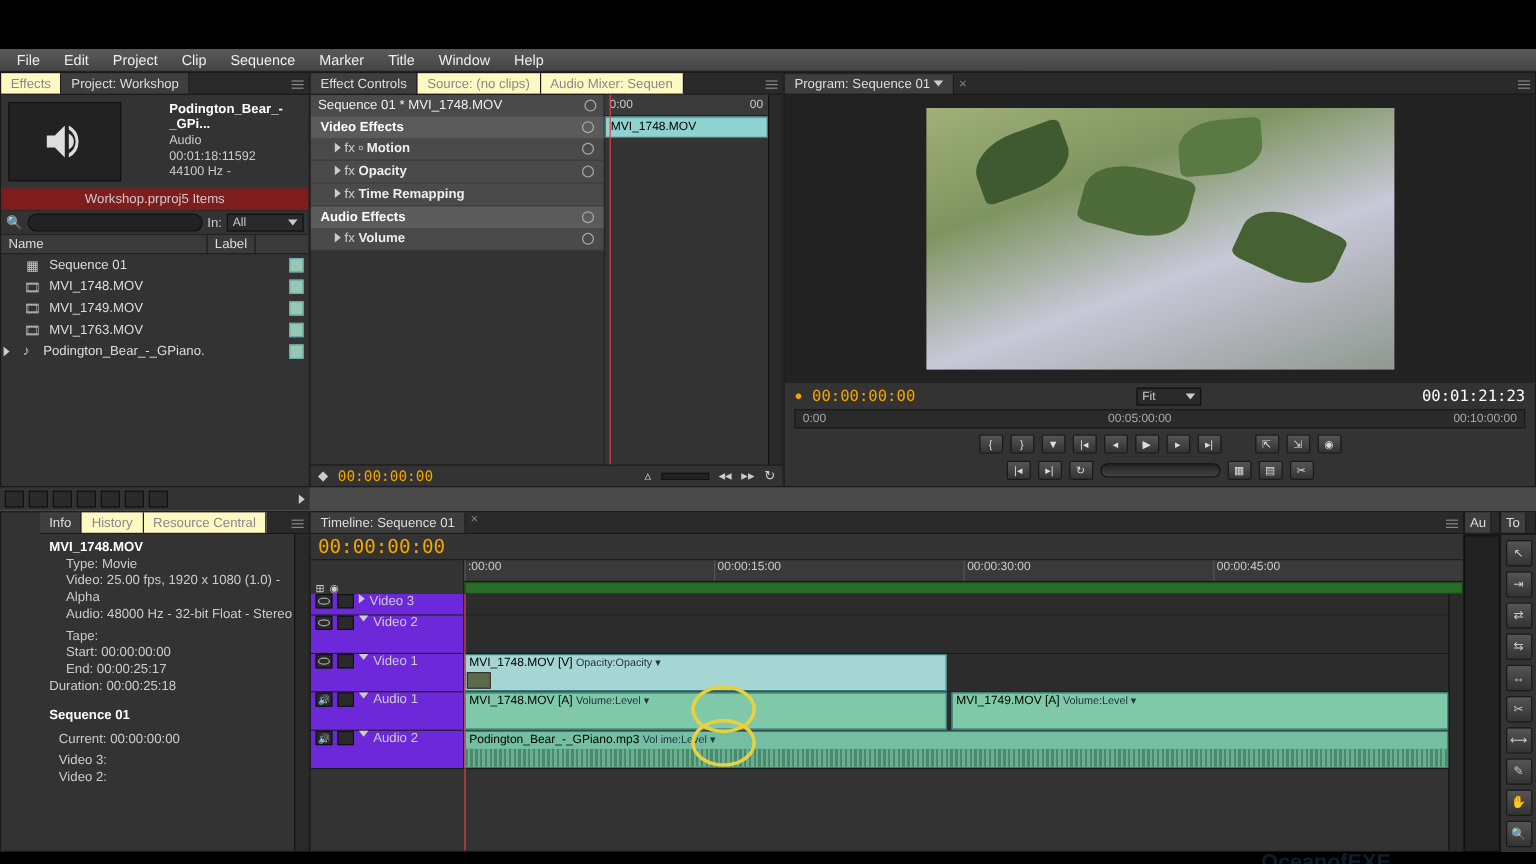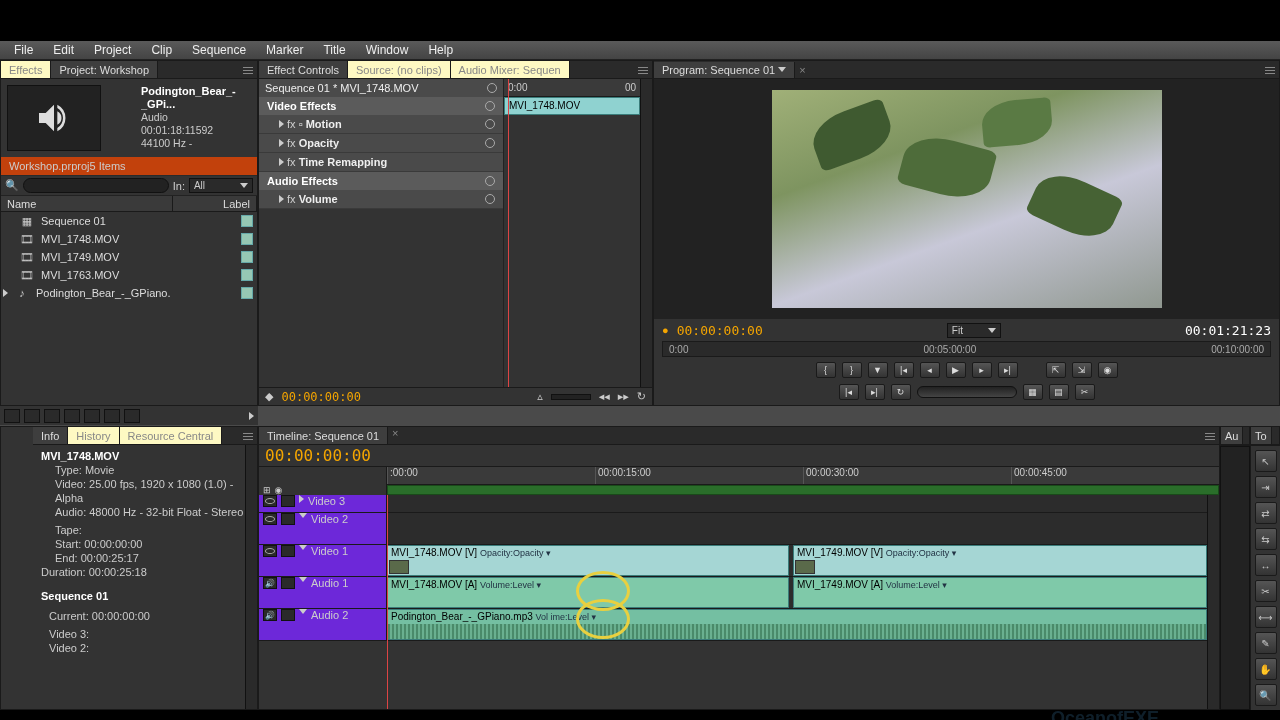--- a/index.html
+++ b/index.html
@@ -16,25 +16,25 @@
 .tab.inactive { background: #fef9c3; color: #888; }
 .tab.active { background: #3e3e3e; color: #ddd; }
 .panel-menu { position: absolute; right: 2px; top: 2px; width: 14px; height: 14px; display:flex;flex-direction:column;justify-content:center;gap:2px;align-items:center; }
 .panel-menu div{width:10px;height:1px;background:#888;}
 .project-panel { width: 258px; }
 .preview-area { display: flex; padding: 6px; gap: 6px; height: 78px; background:#333; }
 .preview-thumb { width: 94px; height: 66px; background: #222; display: flex; align-items: center; justify-content: center; border:1px solid #111; position:relative; }
 .speaker-icon { width: 40px; height: 40px; }
 .preview-meta { flex: 1; color: #ccc; font-size: 10.5px; line-height: 13px; overflow:hidden;margin-left:34px; }
 .preview-meta .name { color: #fff; font-weight: bold; font-size: 11px; }
-.proj-file { padding: 3px 8px; border-bottom: 1px solid #2a2a2a; display: flex; justify-content: flex-start; color: #ccc; font-size: 11px; background:#c2410c; }
+.proj-file { padding: 3px 8px; border-bottom: 1px solid #2a2a2a; display: flex; justify-content: center; color: #ccc; font-size: 11px; background:#7f1d1d; }
 .search-row { display: flex; align-items: center; padding: 2px 4px; gap: 4px; background:#333; border-bottom:1px solid #222;}
 .search-input { flex: 1; background: #222; border: 1px solid #111; border-radius: 8px; height: 15px; padding: 0 6px; color: #ccc; font-size: 10px; }
 .in-select { width: 84px; background: #2a2a2a; border: 1px solid #111; height: 15px; color: #ccc; font-size: 10px; padding: 0 4px; display:flex;align-items:center;justify-content:space-between; }
-.bin-header { display: flex; background: #3a3a3a; border-bottom: 1px solid #1a1a1a; height: 16px; justify-content: space-between; }
+.bin-header { display: flex; background: #3a3a3a; border-bottom: 1px solid #1a1a1a; height: 16px; }
 .bin-header div { padding: 2px 6px; border-right: 1px solid #1a1a1a; color: #ddd; font-size: 11px; }
 .bin-list { flex: 1; overflow-y: auto; background: #333; }
 .bin-row { display: flex; align-items: center; padding: 3px 4px; gap: 6px; }
 .bin-icon { width: 16px; height: 12px; display:flex;align-items:center;justify-content:center; }
 .bin-name { flex: 1; color: #ddd; font-size: 11px; }
 .bin-label { width: 12px; height: 12px; background: #96c8b4; border:1px solid #6aa; }
 .effect-controls-panel { width: 395px; }
 .ec-body { flex: 1; display: flex; }
 .ec-props { width: 245px; background: #333; border-right:1px solid #222; }
 .ec-propheader { background: #4a4a4a; padding: 3px 6px; color: #eee; font-size: 11px; display: flex; align-items: center; gap: 6px; justify-content:space-between; }
@@ -434,24 +434,20 @@
                   </span>
                 <span class="track-toggle"></span>
                 <span class="tri d"></span>
                 <span>Video 1</span>
               </div>
               <div class="track-body">
                 <div class="clip video" style="left:0;width:49%">
                   <span>MVI_1748.MOV [V]</span> <span class="sub">Opacity:Opacity ▾</span>
                   <div class="thumbstrip"></div>
                 </div>
-                <div class="clip video" style="left:49.5%;right:0">
-                  <span>MVI_1749.MOV [V]</span> <span class="sub">Opacity:Opacity ▾</span>
-                  <div class="thumbstrip"></div>
-                </div>
               </div>
             </div>
             <div class="tl-track tall">
               <div class="track-header">
                 <span class="track-toggle">🔊</span>
                 <span class="track-toggle"></span>
                 <span class="tri d"></span>
                 <span>Audio 1</span>
               </div>
               <div class="track-body">

